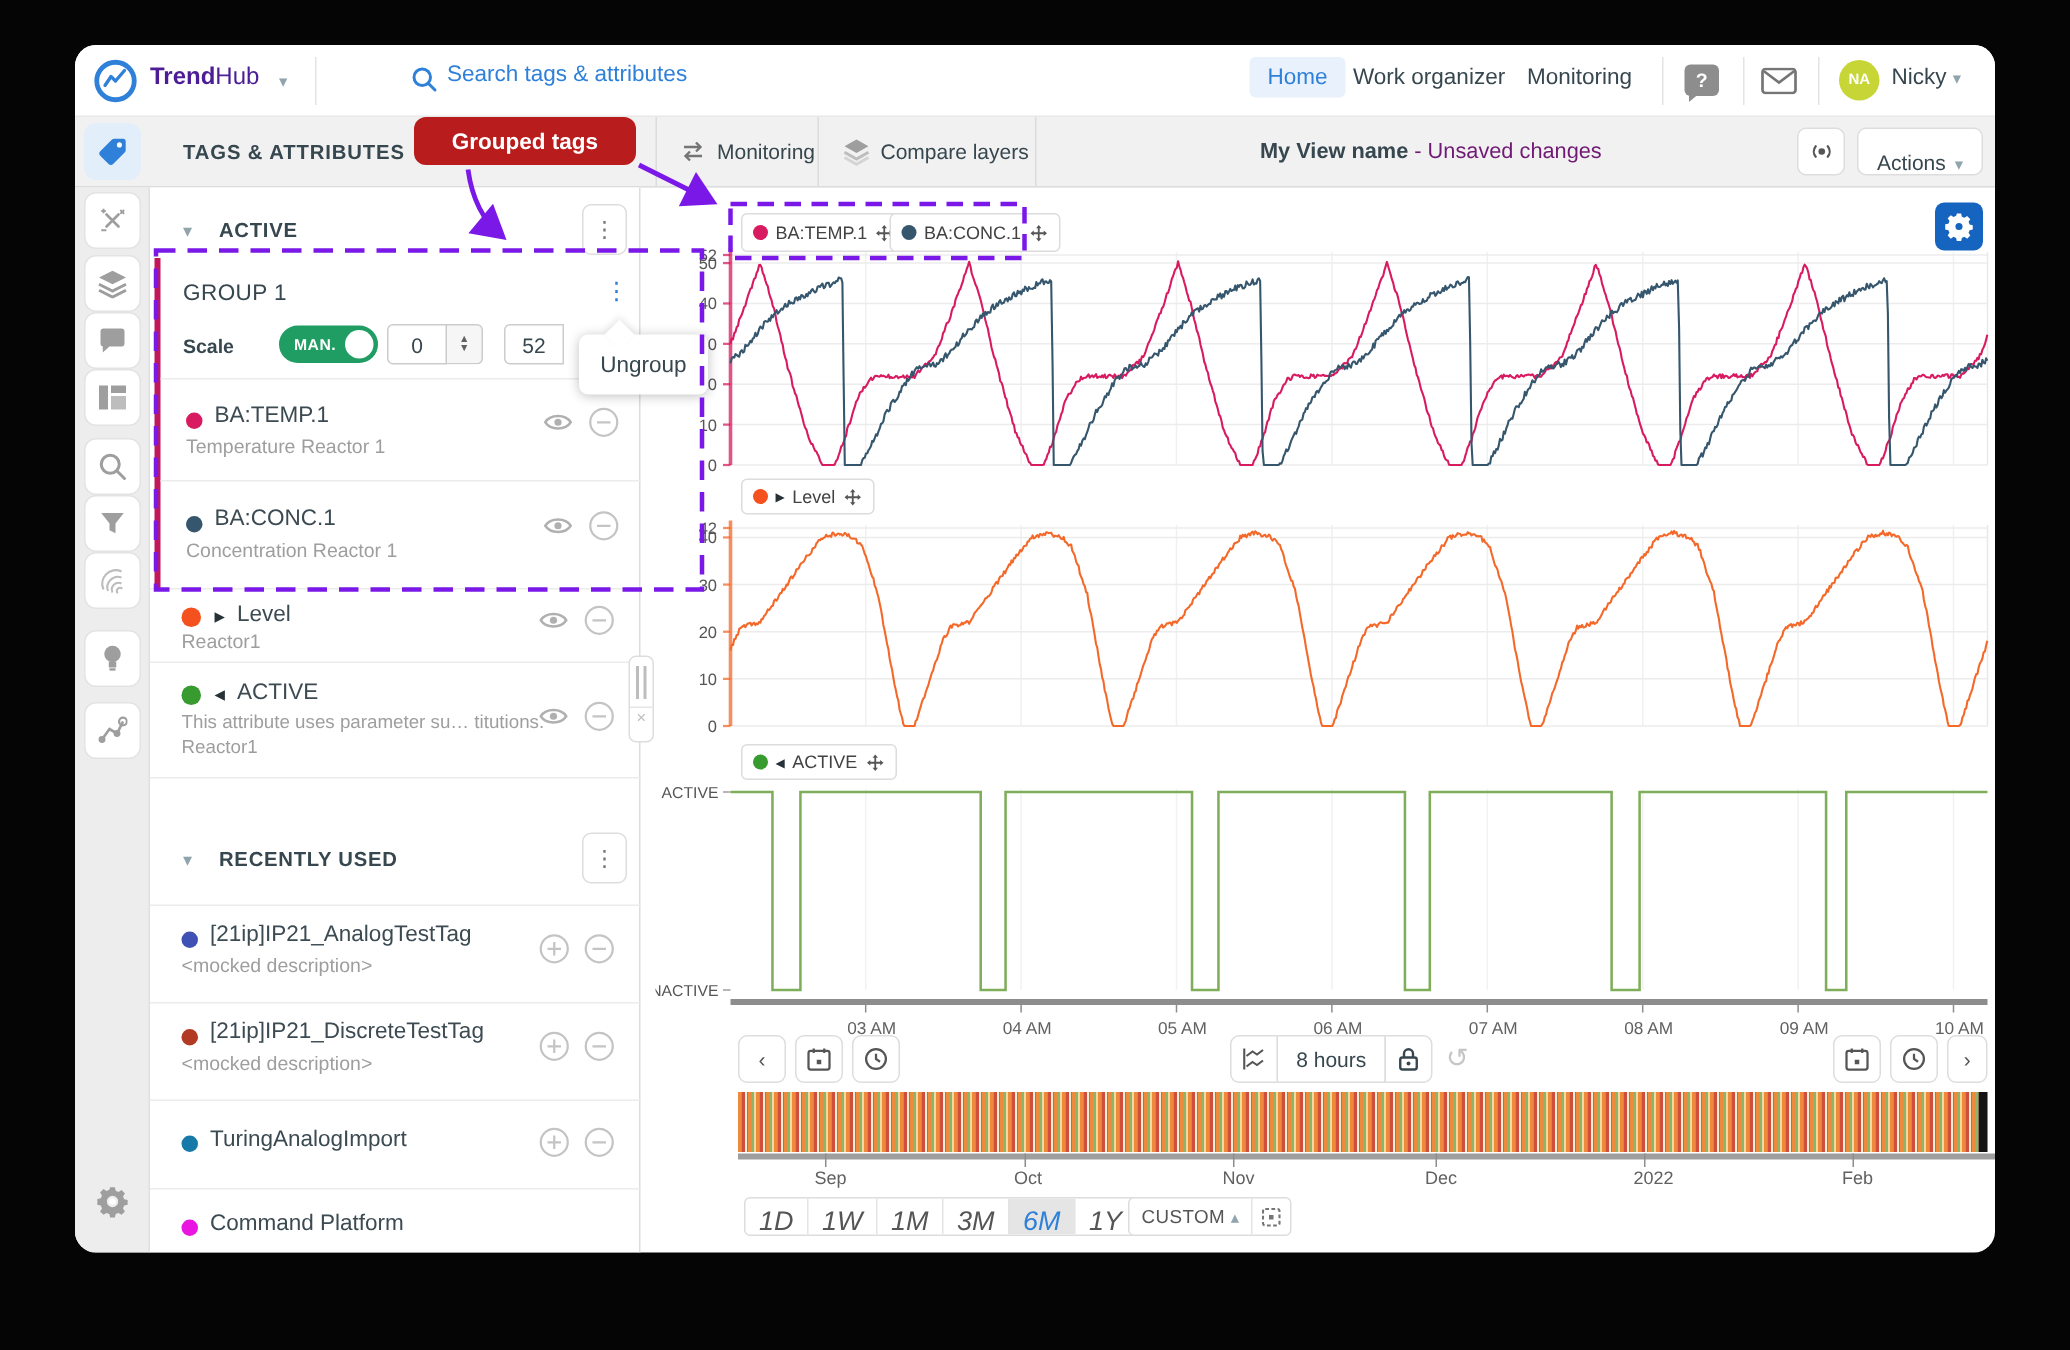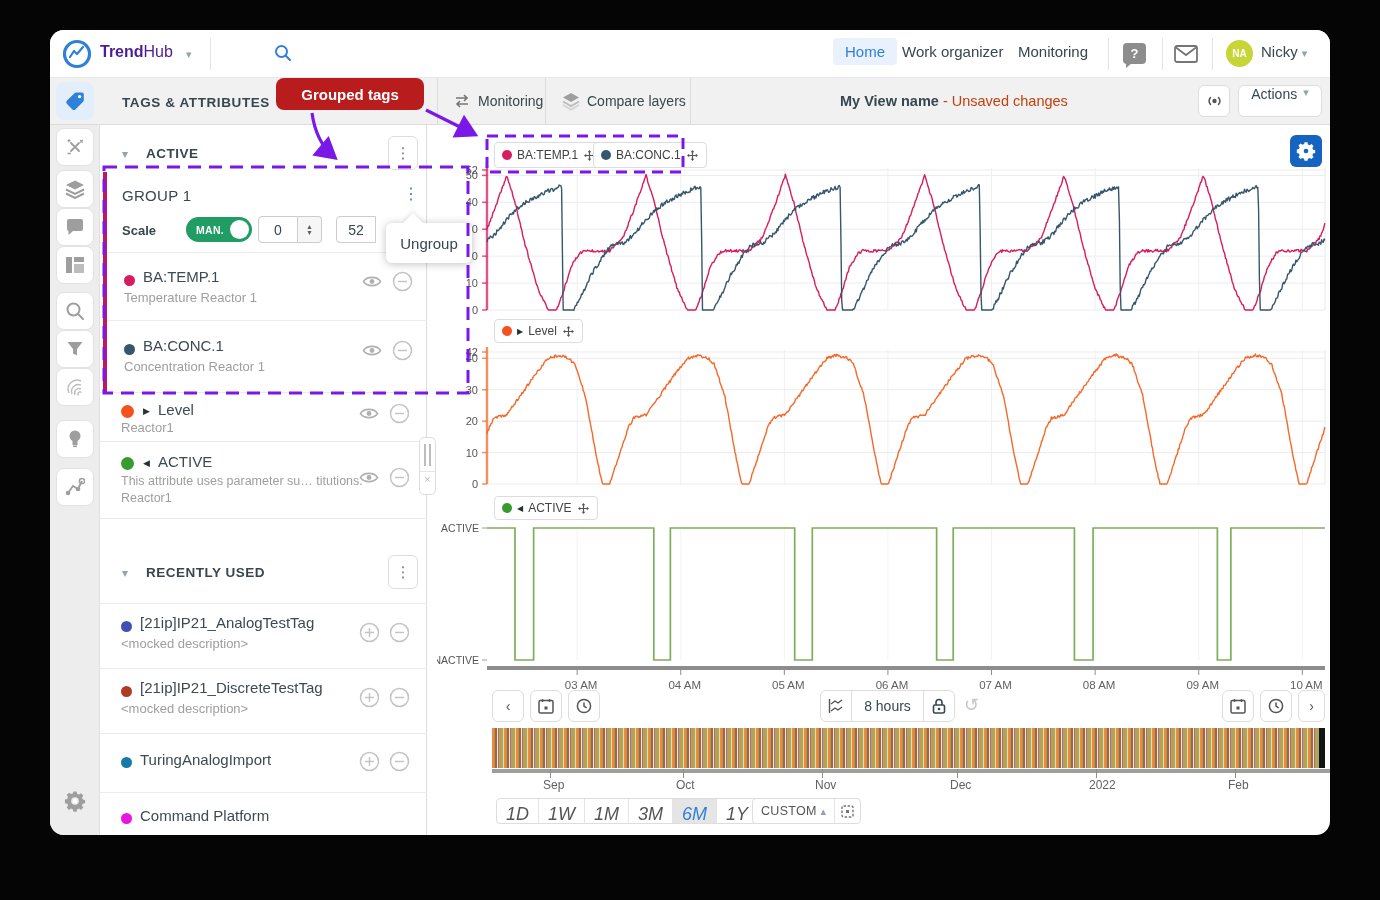--- a/index.html
+++ b/index.html
@@ -1,21 +1,21 @@
 <!DOCTYPE html>
 <html><head>
 <meta charset="utf-8">
 <style>
   * { margin:0; padding:0; box-sizing:border-box; }
   html,body { width:1380px; height:900px; background:#050505; font-family:"Liberation Sans",sans-serif; overflow:hidden; }
   #win { position:absolute; left:50px; top:30px; width:1280px; height:805px; background:#fff; border-radius:14px; overflow:hidden; }
   .abs { position:absolute; }
   .vdiv { position:absolute; width:1px; background:#e4e4e4; }
   .txt { color:#37474f; }
-  .muted { color:#c2410c; }
+  .muted { color:#701a75; }
 
   
   #navbar { position:absolute; left:0; top:0; width:1280px; height:48px; background:#fff; border-bottom:1px solid #e8e8e8; }
   .navitem { position:absolute; top:13px; font-size:15px; color:#37474f; cursor:pointer; }
   .home-chip { background:#e9f2fc; color:#2f80d8; padding:5px 12px; border-radius:4px; top:8px; }
   #search-input { position:absolute; left:248px; top:11px; width:300px; border:none; outline:none; font-size:15px; color:#2f80d8; font-family:"Liberation Sans",sans-serif; }
   #search-input::placeholder { color:#2f80d8; opacity:1; }
   .avatar { position:absolute; width:27px; height:27px; border-radius:50%; background:#c7d636; color:#fff; font-size:10px; font-weight:bold; display:flex; align-items:center; justify-content:center; }
   .caret { color:#90a4ae; font-size:11px; }
 
@@ -91,20 +91,21 @@
     </svg>
     <div class="abs" style="left:50px;top:13px;font-size:16px;color:#4c1d95">
       <b>Trend</b><span>Hub</span>
     </div>
     <span class="abs caret" style="left:136px;top:18px">▾</span>
     <div class="vdiv" style="left:160px;top:8px;height:32px"></div>
     <svg class="abs" style="left:224px;top:14px" width="18" height="18" viewBox="0 0 18 18">
       <circle cx="7.5" cy="7.5" r="5.5" fill="none" stroke="#2f80d8" stroke-width="2"></circle>
       <line x1="11.8" y1="11.8" x2="16" y2="16" stroke="#2f80d8" stroke-width="2" stroke-linecap="round"></line>
     </svg>
+    <input id="search-input" placeholder="Search tags &amp; attributes" style="">
 
     <div class="navitem home-chip" style="left:783px">Home</div>
     <div class="navitem" style="left:852px">Work organizer</div>
     <div class="navitem" style="left:968px">Monitoring</div>
     <div class="vdiv" style="left:1058px;top:8px;height:32px"></div>
     <div class="abs" style="left:1073px;top:13px;width:23px;height:21px;background:#8d8d8d;border-radius:4px;color:#fff;font-size:13px;font-weight:bold;text-align:center;line-height:21px;cursor:pointer">?</div>
     <div class="abs" style="left:1076px;top:33px;width:0;height:0;border-left:6px solid #8d8d8d;border-bottom:5px solid transparent"></div>
     <div class="vdiv" style="left:1112px;top:8px;height:32px"></div>
     <svg class="abs" style="left:1124px;top:15px;cursor:pointer" width="24" height="18" viewBox="0 0 24 18">
       <rect x="1" y="1" width="22" height="16" rx="2" fill="none" stroke="#757575" stroke-width="1.8"></rect>
@@ -139,21 +140,21 @@
       <b class="txt">My View name</b>
       <span class="muted">- Unsaved changes</span>
     </div>
     <div class="abs" style="left:1148px;top:7px;width:32px;height:32px;background:#fff;border:1px solid #ddd;border-radius:6px;cursor:pointer">
       <svg style="margin:7px 0 0 6px" width="19" height="16" viewBox="0 0 19 16">
         <circle cx="9.5" cy="8" r="2.2" fill="#555"></circle>
         <path d="M5.5 4.5 a5.5 5.5 0 0 0 0 7" fill="none" stroke="#555" stroke-width="1.5" stroke-linecap="round"></path>
         <path d="M13.5 4.5 a5.5 5.5 0 0 1 0 7" fill="none" stroke="#555" stroke-width="1.5" stroke-linecap="round"></path>
       </svg>
     </div>
-    <div class="abs" style="left:1188px;top:7px;width:84px;height:32px;background:#fff;border:1px solid #ddd;border-radius:6px;display:flex;align-items:flex-start;justify-content:center;gap:6px;font-size:14px;color:#37474f;cursor:pointer">
+    <div class="abs" style="left:1188px;top:7px;width:84px;height:32px;background:#fff;border:1px solid #ddd;border-radius:6px;display:flex;align-items:flex-end;justify-content:center;gap:6px;font-size:14px;color:#37474f;cursor:pointer">
       <span>Actions</span>
         <span class="caret">▾</span>
     </div>
 
     <div class="abs" style="left:6px;top:4px;width:38px;height:38px;background:#e3eefb;border-radius:8px;display:flex;align-items:center;justify-content:center">
       <svg width="22" height="22" viewBox="0 0 22 22">
         <path d="M12.2 2.5 H18 a1.8 1.8 0 0 1 1.8 1.8 V10 a2.4 2.4 0 0 1-.7 1.7 L11.6 19.2 a2.4 2.4 0 0 1-3.4 0 L3.0 14 a2.4 2.4 0 0 1 0-3.4 L10.5 3.2 a2.4 2.4 0 0 1 1.7-.7 Z" fill="#2f80d8"></path>
         <circle cx="15.6" cy="6.6" r="1.7" fill="#fff"></circle>
       </svg>
     </div>

